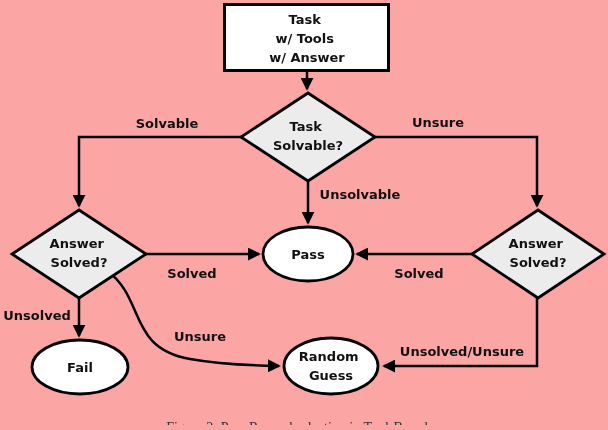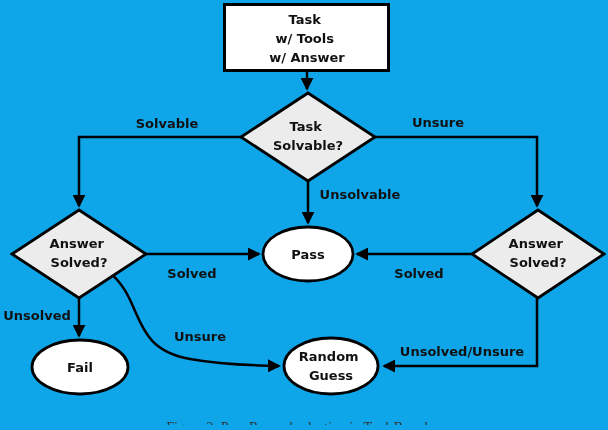--- a/index.html
+++ b/index.html
@@ -1,21 +1,21 @@
 <!DOCTYPE html>
 <html><head>
 <meta charset="utf-8">
 <style>
   html, body { margin: 0; padding: 0; }
   body { background: #ffffff; }
   .canvas {
     position: relative;
     width: 608px;
     height: 430px;
-    background: #0ea5e9;
+    background: #fca5a5;
     overflow: hidden;
     font-family: "DejaVu Sans", sans-serif;
   }
   svg { display: block; }
   .node-text, .edge-label {
     font-family: "DejaVu Sans", sans-serif;
     font-weight: bold;
     font-size: 13px;
     fill: #111111;
   }

